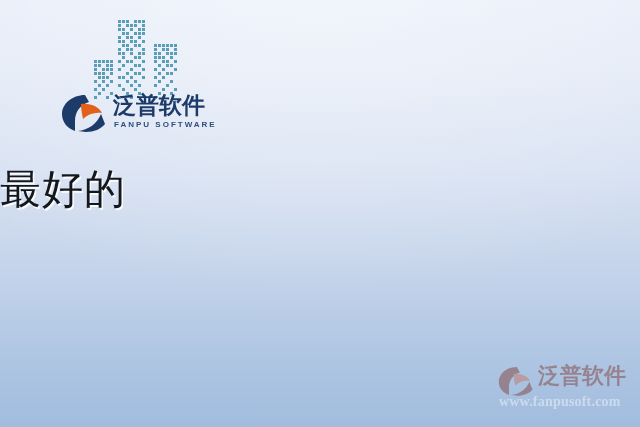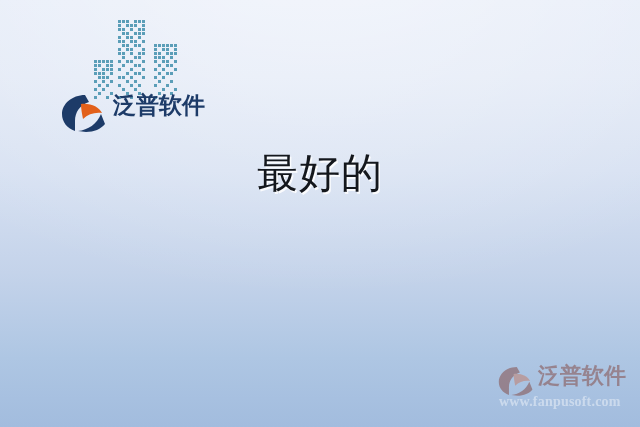--- a/index.html
+++ b/index.html
@@ -73,23 +73,23 @@
     letter-spacing: 2.0px;
     white-space: nowrap;
     margin-top: 1px;
     padding-left: 1px;
   }
 
   
   #headline {
     position: absolute;
     left: 0;
-    top: 149px;
+    top: 165px;
     width: 640px;
-    text-align: center;
+    text-align: left;
   }
   .headline-line {
     font-family: "DejaVu Serif", "Liberation Serif", serif;
     font-size: 41px;
     line-height: 49px;
     font-weight: 400;
     color: #14171c;
     letter-spacing: 1px;
     text-shadow: 1.5px 1.5px 0 rgba(255,255,255,0.85);
     white-space: nowrap;
@@ -310,20 +310,21 @@
   <div id="logo-block">
     <div id="logo-mark">
       <svg width="46" height="38" viewBox="0 0 46 38" xmlns="http://www.w3.org/2000/svg">
         <path d="M24 1 C11 1 1 10 1 20 C1 28 6 34 14 37 L14 27 C14 18 19 11 28 8 Z" fill="#1d3b68"></path>
         <path d="M17 37 C27 36 36 30 40 20 L44 30 C40 35 33 38 25 38 Z" fill="#1d3b68"></path>
         <path d="M20 10 C30 9 38 13 41 19 C34 18 27 20 22 25 C21 20 20 15 20 10 Z" fill="#e2601a"></path>
       </svg>
     </div>
     <div id="logo-wordmark">
       <div class="logo-cn">泛普软件</div>
+      <div class="logo-en">FANPU SOFTWARE</div>
     </div>
   </div>
 
   <div id="headline">
     <div class="headline-line line1">最好的</div>
   </div>
 
   <div id="watermark">
     <div id="wm-mark">
       <svg width="36" height="30" viewBox="0 0 46 38" xmlns="http://www.w3.org/2000/svg">

